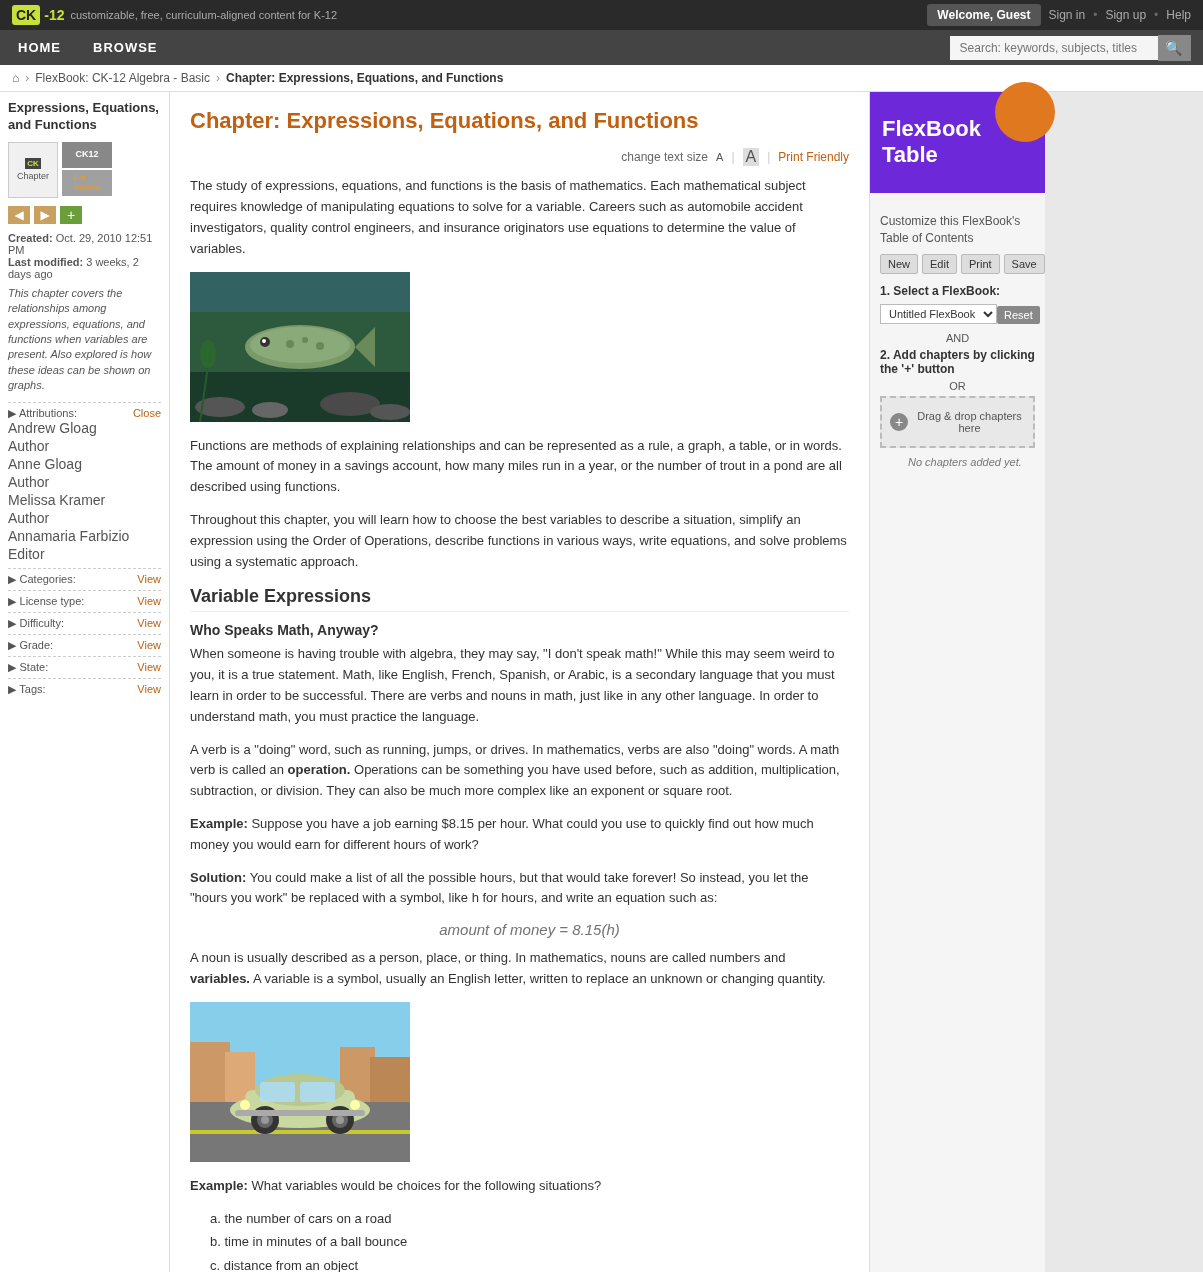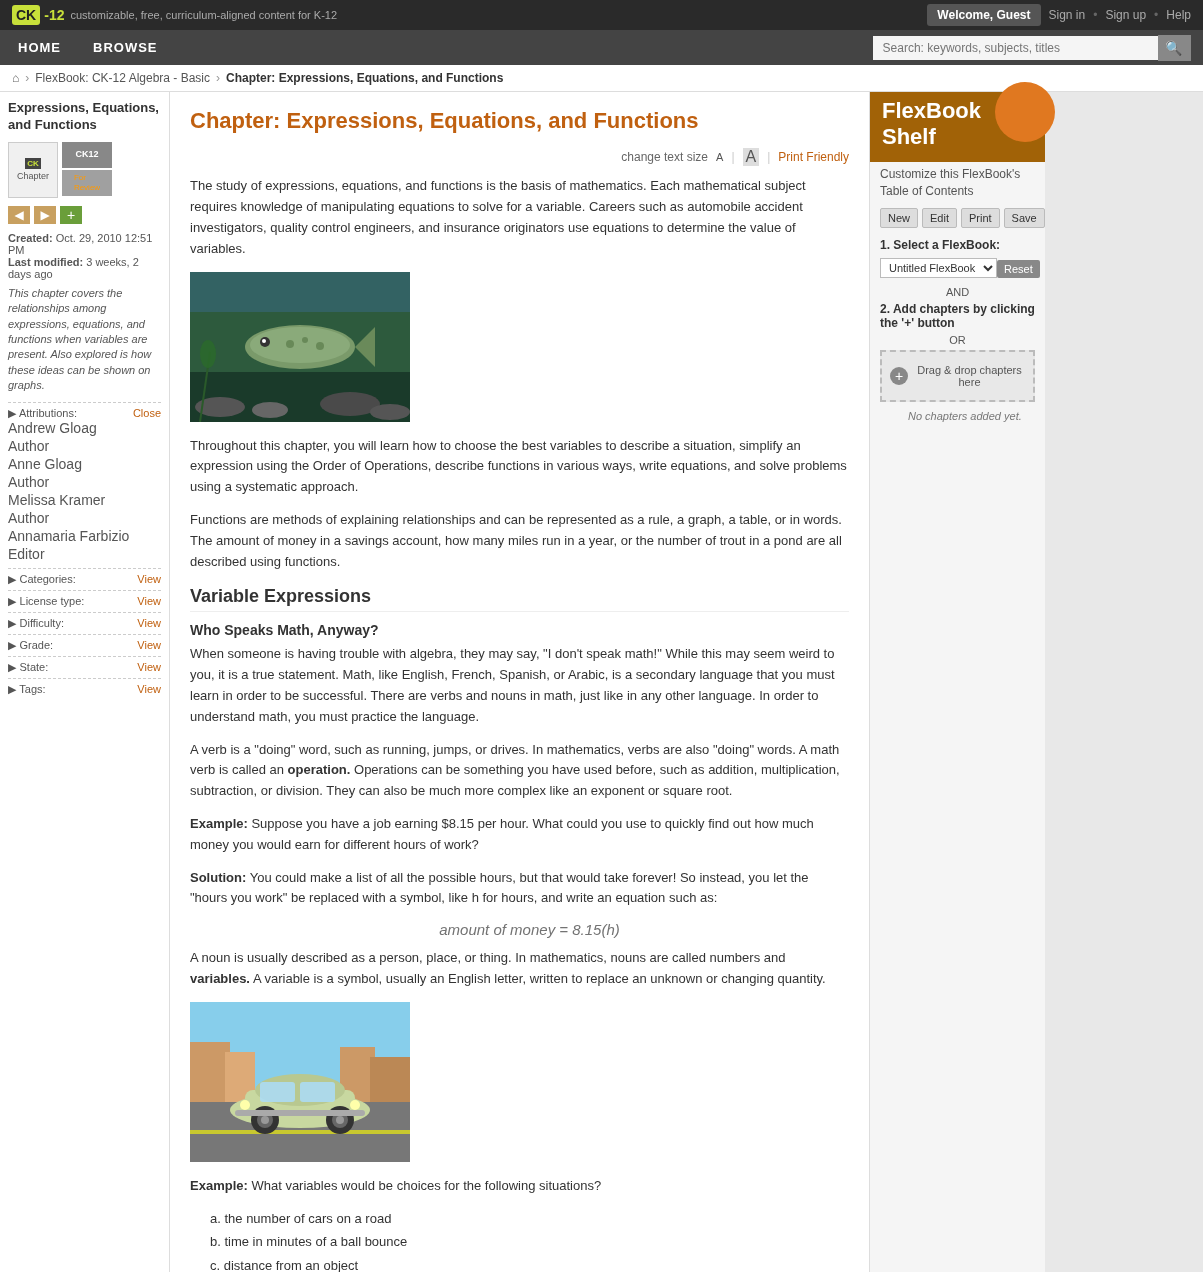--- a/index.html
+++ b/index.html
@@ -49,21 +49,21 @@
     }
     #search-bar {
       margin-left: auto;
       display: flex;
       align-items: center;
     }
     #search-input {
       padding: 5px 10px;
       font-size: 12px;
       border: none;
-      width: 285px;
+      width: 208px;
       color: #999;
       background: #f5f5f5;
     }
     #search-btn {
       background: #888;
       border: none;
       padding: 5px 8px;
       cursor: pointer;
       color: #fff;
       font-size: 14px;
@@ -266,40 +266,40 @@
     .list-item { margin-left: 20px; margin-bottom: 4px; font-size: 13px; line-height: 1.5; }
 
     
     #right-panel {
       width: 175px;
       min-width: 175px;
       background: #f5f5f5;
       padding: 0;
     }
     #flexbook-shelf-header {
-      background: #a16207;
-      color: #fff;
-      padding: 6px 12px;
+      background: #6d28d9;
+      color: #fff;
+      padding: 24px 12px;
       font-size: 20px;
       font-weight: bold;
       line-height: 1.2;
       position: relative;
       min-height: 70px;
     }
     .orange-circle {
       position: absolute;
       right: -10px;
       top: -10px;
       width: 60px;
       height: 60px;
       background: #e07820;
       border-radius: 50%;
     }
     #flexbook-shelf-body {
-      padding: 4px 10px;
+      padding: 20px 10px;
       font-size: 12px;
       color: #555;
     }
     #shelf-subtitle { margin-bottom: 8px; line-height: 1.4; }
     #shelf-toolbar {
       display: flex;
       gap: 4px;
       margin-bottom: 10px;
     }
     .shelf-btn {
@@ -529,22 +529,22 @@
         <circle cx="115" cy="68" r="3" fill="#5a7a4a" opacity="0.7"></circle>
         <circle cx="130" cy="74" r="4" fill="#5a7a4a" opacity="0.7"></circle>
 
         <rect y="0" width="220" height="40" fill="#3a6a8a" opacity="0.5"></rect>
 
         <line x1="10" y1="150" x2="20" y2="80" stroke="#2a5a2a" stroke-width="2"></line>
         <ellipse cx="18" cy="82" rx="8" ry="14" fill="#2a6a2a" opacity="0.8"></ellipse>
       </svg>
     </div>
 
+    <p class="content-para">Functions are methods of explaining relationships and can be represented as a rule, a graph, a table, or in words. The amount of money in a savings account, how many miles run in a year, or the number of trout in a pond are all described using functions.</p>
     <p class="content-para">Throughout this chapter, you will learn how to choose the best variables to describe a situation, simplify an expression using the Order of Operations, describe functions in various ways, write equations, and solve problems using a systematic approach.</p>
-    <p class="content-para">Functions are methods of explaining relationships and can be represented as a rule, a graph, a table, or in words. The amount of money in a savings account, how many miles run in a year, or the number of trout in a pond are all described using functions.</p>
 
     <h2 class="section-heading">Variable Expressions</h2>
     <h3 class="sub-heading">Who Speaks Math, Anyway?</h3>
 
     <p class="content-para">When someone is having trouble with algebra, they may say, "I don't speak math!" While this may seem weird to you, it is a true statement. Math, like English, French, Spanish, or Arabic, is a secondary language that you must learn in order to be successful. There are verbs and nouns in math, just like in any other language. In order to understand math, you must practice the language.</p>
 
     <p class="content-para">
       <span>A verb is a "doing" word, such as running, jumps, or drives. In mathematics, verbs are also "doing" words. A math verb is called an </span><span class="bold-word">operation.</span><span> Operations can be something you have used before, such as addition, multiplication, subtraction, or division. They can also be much more complex like an exponent or square root.</span>
     </p>
 
@@ -608,21 +608,21 @@
       <div class="list-item">b. time in minutes of a ball bounce</div>
       <div class="list-item">c. distance from an object</div>
     </div>
 
   </div>
 
   <div id="right-panel">
     <div id="flexbook-shelf-header">
       <div class="orange-circle"></div>
       <div style="font-size:22px;font-weight:bold;">FlexBook</div>
-      <div style="font-size:22px;font-weight:bold;">Shelf</div>
+      <div style="font-size:22px;font-weight:bold;">Table</div>
     </div>
     <div id="flexbook-shelf-body">
       <div id="shelf-subtitle">Customize this FlexBook's Table of Contents</div>
       <div id="shelf-toolbar">
         <button class="shelf-btn">New</button>
         <button class="shelf-btn">Edit</button>
         <button class="shelf-btn">Print</button>
         <button class="shelf-btn">Save</button>
       </div>
       <div id="shelf-step1">1. Select a FlexBook:</div>

